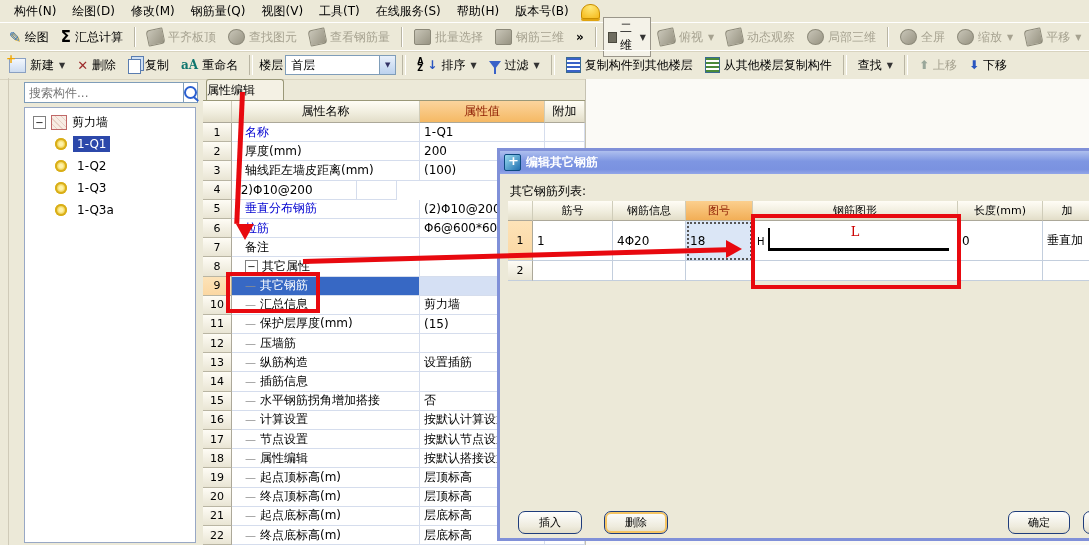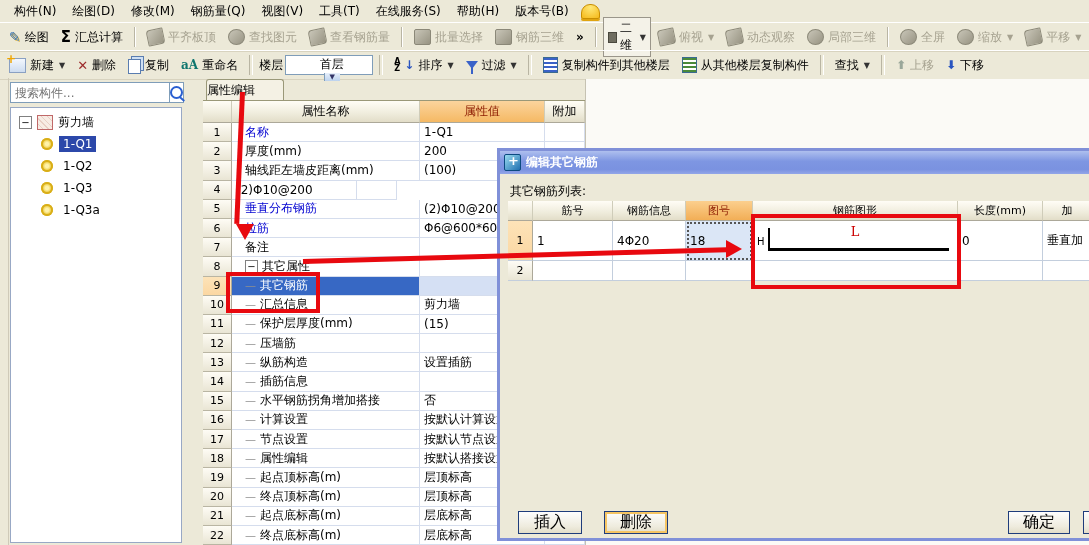--- a/index.html
+++ b/index.html
@@ -39,21 +39,21 @@
   .icon-list{width:13px;height:14px;background:repeating-linear-gradient(#4a8a3a 0 2px,#fff 2px 4px);border:1px solid #3a6a90;}
   .icon-list.blue{background:repeating-linear-gradient(#3a62c8 0 2px,#fff 2px 4px);}
   .mode2d{display:inline-flex;align-items:center;gap:3px;border:1px solid #9a968a;background:#f4f2e8;padding:2px 4px;}
   .sq2d{width:11px;height:9px;background:#6f6d60;border:1px solid #4a483e;}
 
   
   .left-strip{position:absolute;left:0;top:78px;width:8px;bottom:0;border-right:1px solid #cfcab8;}
   .canvas{position:absolute;left:585px;top:79px;right:0;bottom:0;background:#fbfaf6;border-left:1px solid #c6c2b2;}
 
   
-  .sidebar{position:absolute;left:10px;top:82px;width:172px;bottom:2px;border-radius:28px;}
+  .sidebar{position:absolute;left:24px;top:82px;width:172px;bottom:2px;border-radius:28px;}
   .search-row{display:flex;height:21px;}
   .search-input{flex:1;height:21px;border:1px solid #7f9db9;padding:0 4px;font-size:12px;font-family:inherit;box-sizing:border-box;}
   .search-btn{width:24px;height:21px;border:1px solid #7f9db9;border-left:none;background:#fff;display:flex;align-items:center;justify-content:center;box-sizing:border-box;}
   .mag{position:relative;width:9px;height:9px;border:2px solid #2a5fd0;border-radius:50%;}
   .mag::after{content:"";position:absolute;right:-4px;bottom:-3px;width:6px;height:2px;background:#2a5fd0;transform:rotate(40deg);}
   .treebox{position:absolute;left:0;top:25px;right:0;bottom:0;background:#fff;border:1px solid #98a8c5;overflow:hidden;}
   .tree-root{display:flex;align-items:center;gap:5px;padding:6px 0 2px 8px;}
   .minus-box{display:inline-flex;align-items:center;justify-content:center;width:11px;height:11px;border:1px solid #808080;background:#fff;font-size:10px;line-height:9px;flex:none;}
   .wall-ico{width:14px;height:13px;border:1px solid #c06868;background:repeating-linear-gradient(45deg,#f7ece4 0 3px,#e8cfc4 3px 4px);flex:none;}
   .gear{width:12px;height:12px;border-radius:50%;background:radial-gradient(circle,#fff2a8 20%,#e8c22a 60%,#b8960f);box-shadow:inset 0 0 0 2px #d9ae18;flex:none;}
@@ -96,21 +96,21 @@
   .dc.rownum{justify-content:center;background:linear-gradient(#fefcf5,#e9e5d4);border-right:1px solid #aca899;font-size:11px;padding-left:0;}
   .dc.rownum.sel{background:linear-gradient(#fde3b8,#fbd7a2);}
   .r1{height:40px;}
   .r2{height:20px;}
   .cell-sel{background:#dbe6f6;outline:2px dotted #555;outline-offset:-3px;}
   .shape-cell{position:relative;padding:0;}
   .shape-h{position:absolute;left:4px;top:15px;font-size:10px;}
   .shape-v{position:absolute;left:15px;top:7px;width:2px;height:22px;background:#000;}
   .shape-hline{position:absolute;left:15px;top:27px;right:8px;height:3px;background:#000;}
   .shape-l{position:absolute;left:0;right:0;top:3px;text-align:center;color:#cc0000;font-family:"DejaVu Serif",serif;font-size:13px;}
-  .xp-btn{position:absolute;height:23px;box-sizing:border-box;border:1px solid #1e3c7b;border-radius:0;background:linear-gradient(#fefefe,#eeebdd 70%,#e2ddc9);display:flex;align-items:center;justify-content:center;font-size:16px;}
+  .xp-btn{position:absolute;height:23px;box-sizing:border-box;border:1px solid #1e3c7b;border-radius:7px;background:linear-gradient(#fefefe,#eeebdd 70%,#e2ddc9);display:flex;align-items:center;justify-content:center;font-size:11px;}
   .xp-btn.focus{box-shadow:inset 0 0 0 2px #f5c564;}
 
   
   .anno{position:absolute;z-index:100;pointer-events:none;}
   .a-line{background:#e8090f;}
   .rect{border:4px solid #e8090f;background:transparent;}
   .ah-down{width:0;height:0;border-left:9px solid transparent;border-right:9px solid transparent;border-top:16px solid #e8090f;}
   .ah-right{width:0;height:0;border-top:9px solid transparent;border-bottom:9px solid transparent;border-left:16px solid #e8090f;}
 </style>
 </head>
@@ -217,21 +217,21 @@
     <span class="tbtn">
         <span class="icon-copy"></span>
         <span class="lbl">复制</span>
       </span>
     <span class="tbtn">
         <span class="icon-ren">aA</span>
         <span class="lbl">重命名</span>
       </span>
     <span class="sep"></span>
     <span class="lbl">楼层</span>
-    <span style="display:inline-flex;width:88px;height:20px;border:1px solid #7f9db9;background:#fff;align-items:center;justify-content:space-between;padding-left:5px;box-sizing:border-box;flex-direction:column;">
+    <span style="display:inline-flex;width:111px;height:20px;border:1px solid #7f9db9;background:#fff;align-items:center;justify-content:space-between;padding-left:5px;box-sizing:border-box;">
       <span>首层</span>
       <span style="width:15px;height:18px;background:linear-gradient(#e8f0fb,#bcd2ee);border-left:1px solid #7f9db9;display:flex;align-items:center;justify-content:center;font-size:7px;color:#336;">▼</span>
     </span>
     <span class="sep"></span>
     <span class="tbtn">
         <span class="az">
           <span>A</span>
           <span>Z</span>
         </span>
         <span class="arr-dn">↓</span>

